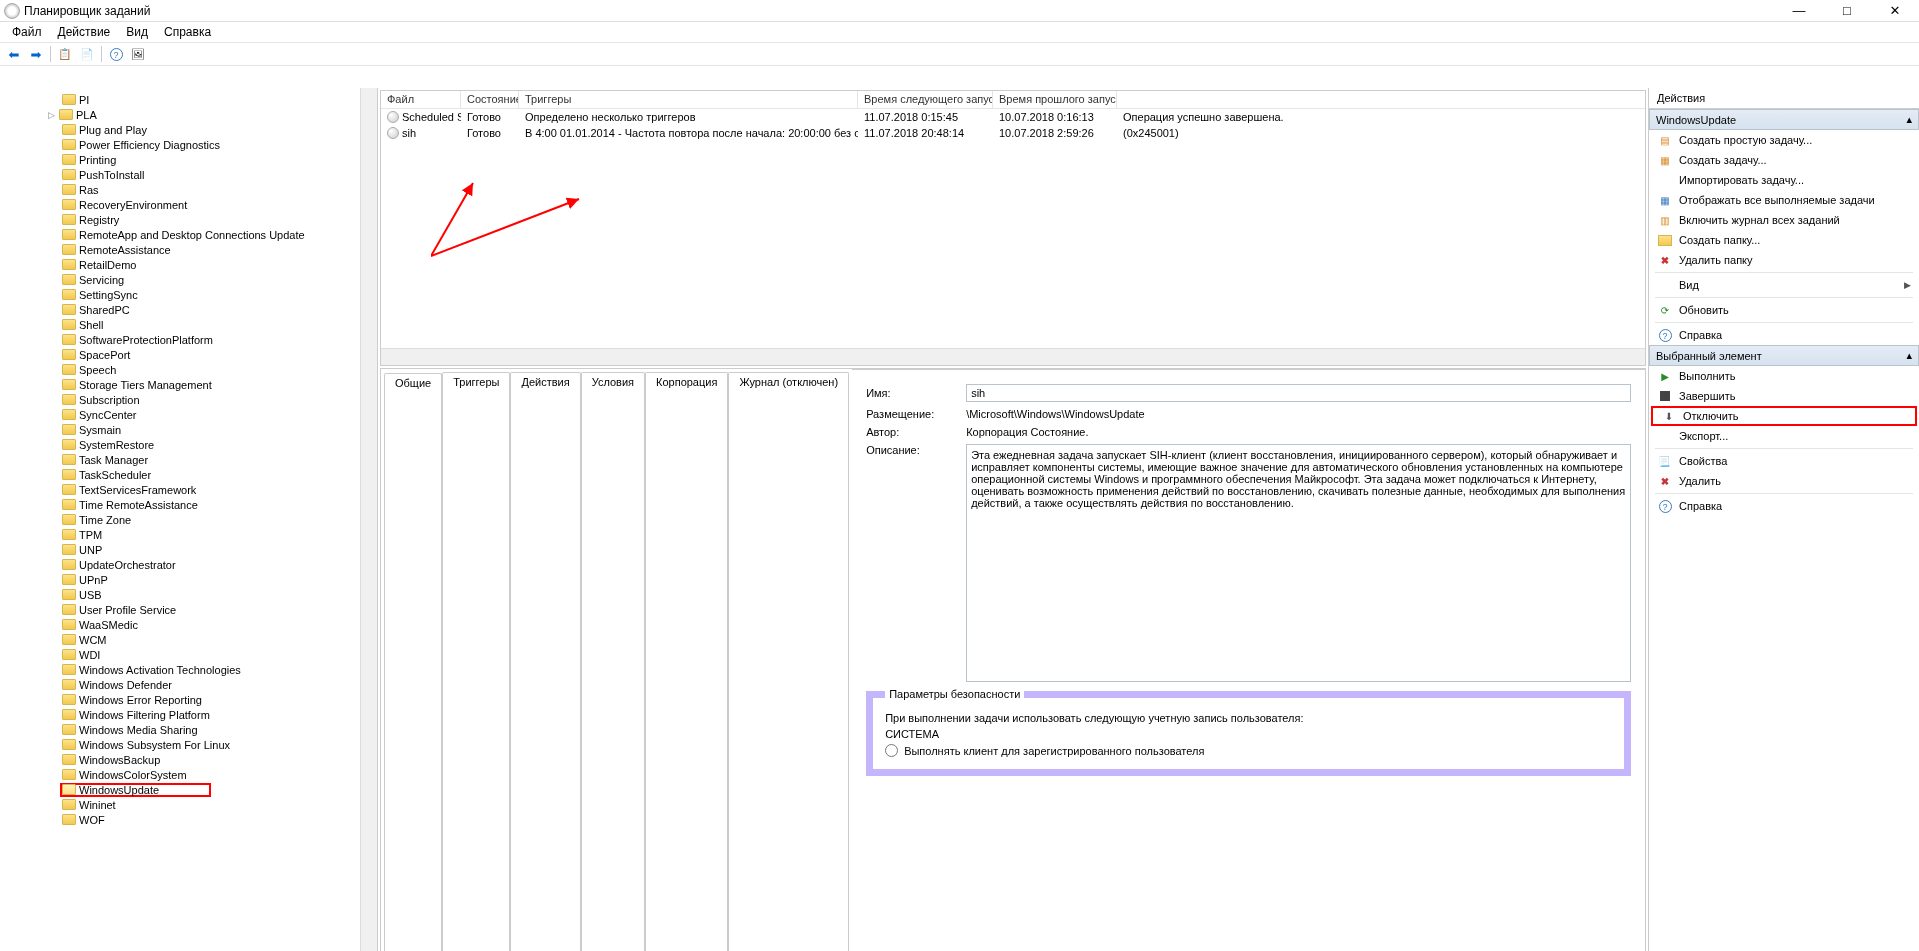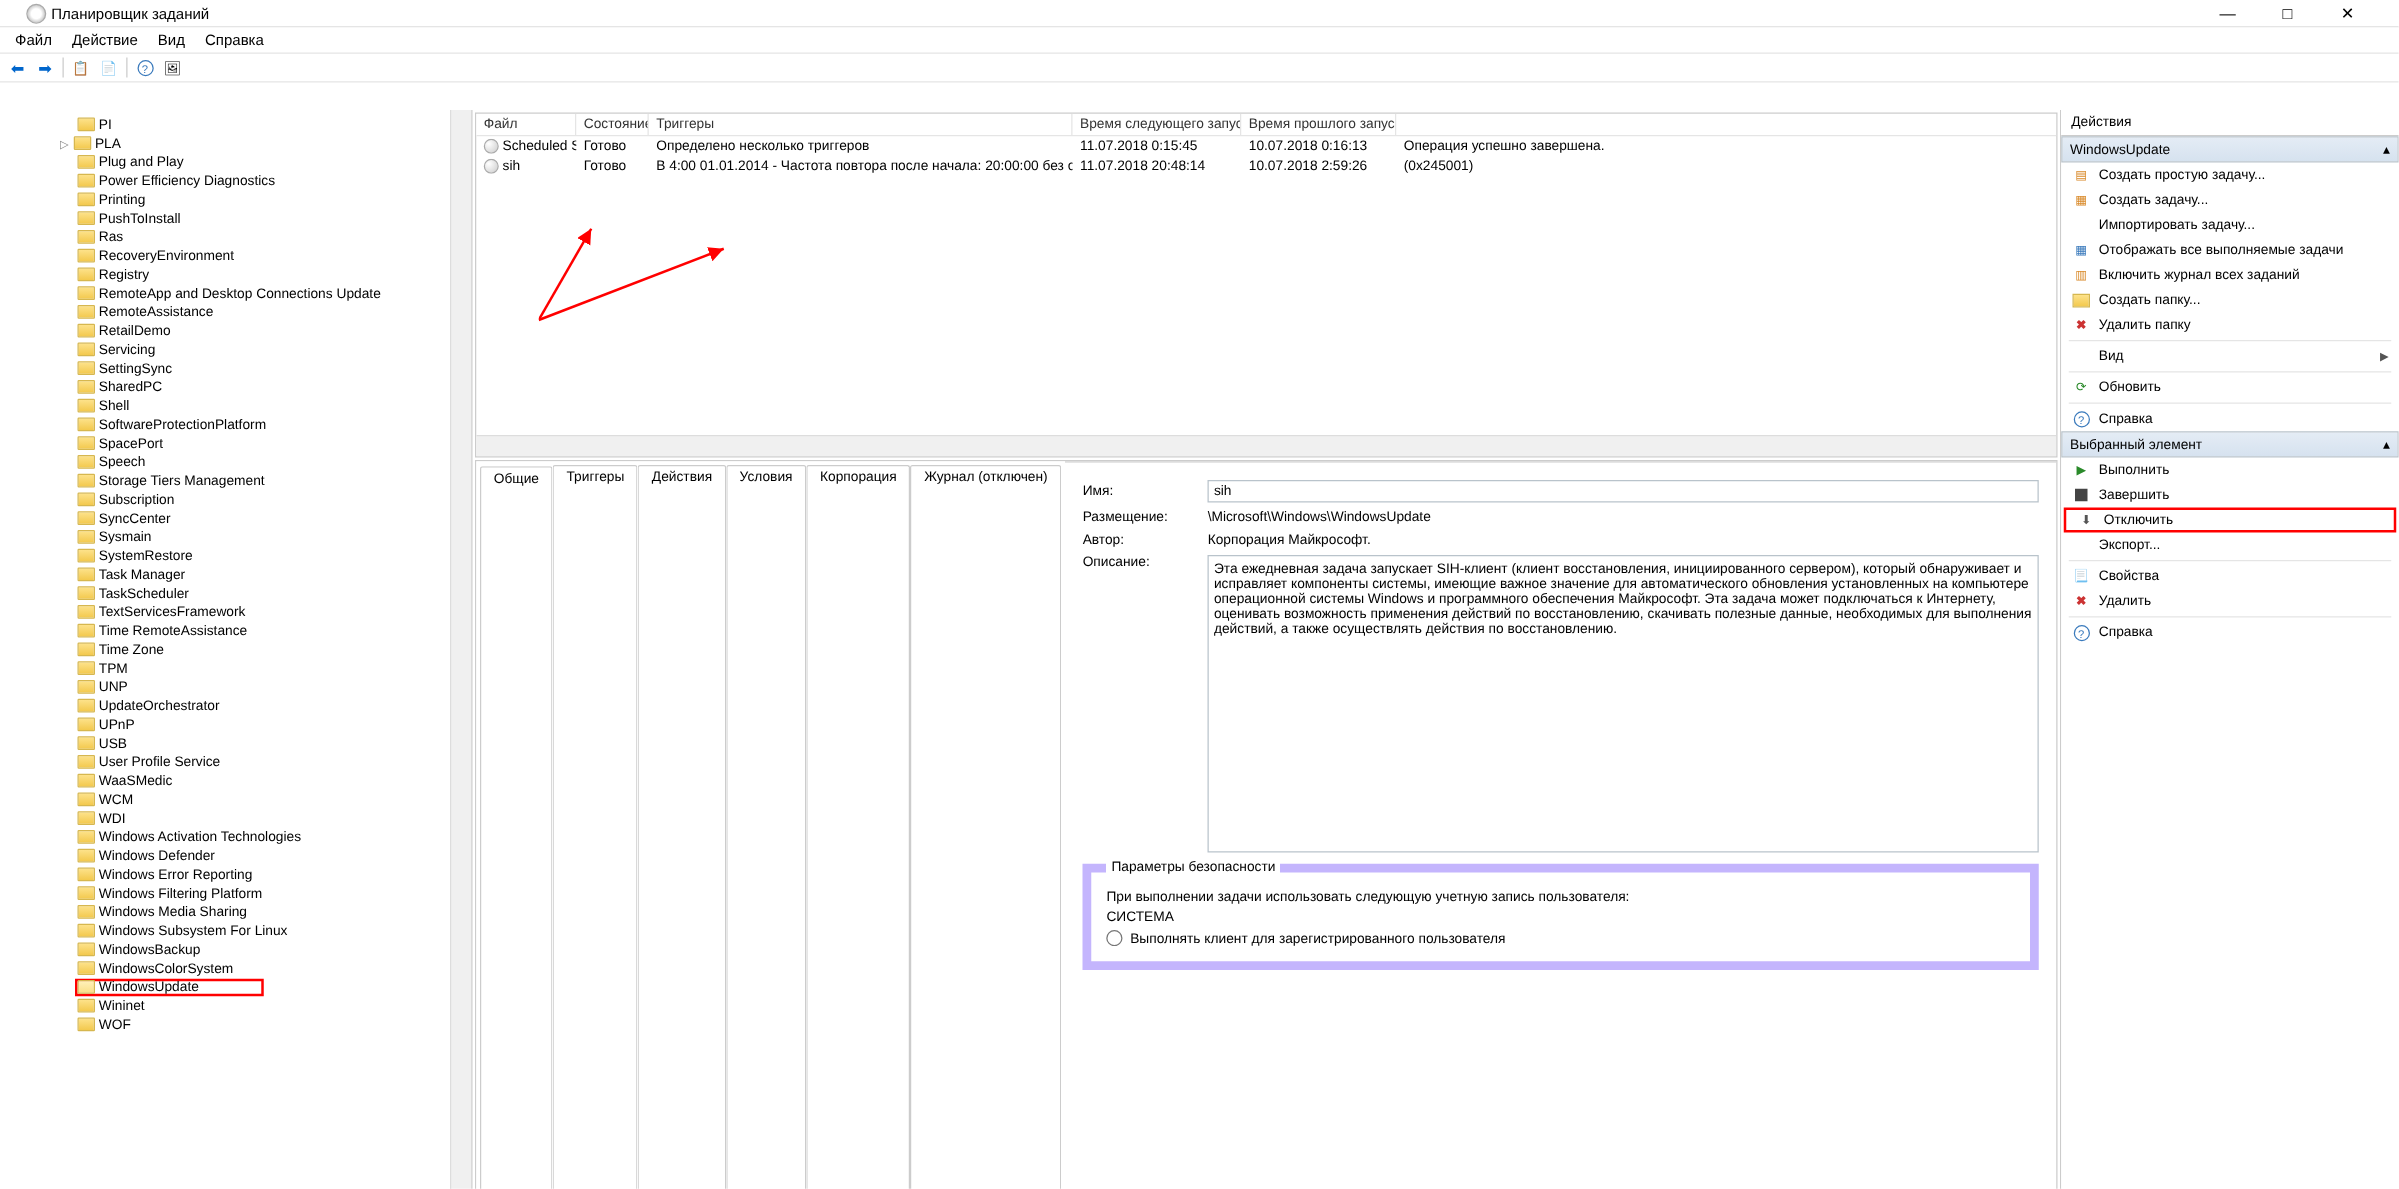--- a/index.html
+++ b/index.html
@@ -1,18 +1,18 @@
 <!DOCTYPE html>
 <html><head>
   <meta charset="utf-8">
   <style>
     * { box-sizing: border-box; margin: 0; padding: 0; }
     body { font-family: "Segoe UI", Tahoma, sans-serif; font-size: 11px; background: #fff; color: #000; overflow: hidden; height: 951px; width: 1919px; }
     
-    .titlebar { height: 22px; display: flex; align-items: center; padding: 0 21px; background: #fff; border-bottom: 1px solid #ddd; }
+    .titlebar { height: 22px; display: flex; align-items: center; padding: 0 4px; background: #fff; border-bottom: 1px solid #ddd; }
     .titlebar-icon { width: 16px; height: 16px; margin-right: 4px; background: radial-gradient(circle, #fff 40%, #ccc 70%); border-radius: 50%; border: 1px solid #aaa; }
     .titlebar-title { flex: 1; font-size: 12px; }
     .win-controls { display: flex; gap: 8px; }
     .win-btn { width: 40px; height: 20px; display: flex; align-items: center; justify-content: center; cursor: pointer; font-size: 13px; }
     
     .menubar { height: 20px; display: flex; align-items: center; padding: 0 4px; background: #fff; }
     .menubar span { padding: 2px 8px; cursor: pointer; font-size: 12px; }
     
     .toolbar { height: 24px; display: flex; align-items: center; padding: 0 4px; background: #fff; border-top: 1px solid #e5e5e5; border-bottom: 1px solid #e5e5e5; gap: 2px; }
     .tool-btn { width: 20px; height: 20px; display: flex; align-items: center; justify-content: center; cursor: pointer; }
@@ -390,21 +390,21 @@
         <div class="form-row">
           <span class="form-label">Имя:</span>
           <input class="form-input" readonly="" value="sih" style="">
         </div>
         <div class="form-row">
           <span class="form-label">Размещение:</span>
           <span class="form-text">\Microsoft\Windows\WindowsUpdate</span>
         </div>
         <div class="form-row">
           <span class="form-label">Автор:</span>
-          <span class="form-text">Корпорация Майкрософт.</span>
+          <span class="form-text">Корпорация Состояние.</span>
         </div>
         <div class="form-row" style="align-items:flex-start">
           <span class="form-label">Описание:</span>
           <textarea class="form-textarea" readonly="" style="">Эта ежедневная задача запускает SIH-клиент (клиент восстановления, инициированного сервером), который обнаруживает и исправляет компоненты системы, имеющие важное значение для автоматического обновления установленных на компьютере операционной системы Windows и программного обеспечения Майкрософт. Эта задача может подключаться к Интернету, оценивать возможность применения действий по восстановлению, скачивать полезные данные, необходимых для выполнения действий, а также осуществлять действия по восстановлению.</textarea>
         </div>
         <fieldset class="fieldset">
           <legend class="fieldset-legend">Параметры безопасности</legend>
           <div class="form-text">При выполнении задачи использовать следующую учетную запись пользователя:</div>
           <div class="form-text" style="margin-top:4px">СИСТЕМА</div>
           <div class="radio-row">

